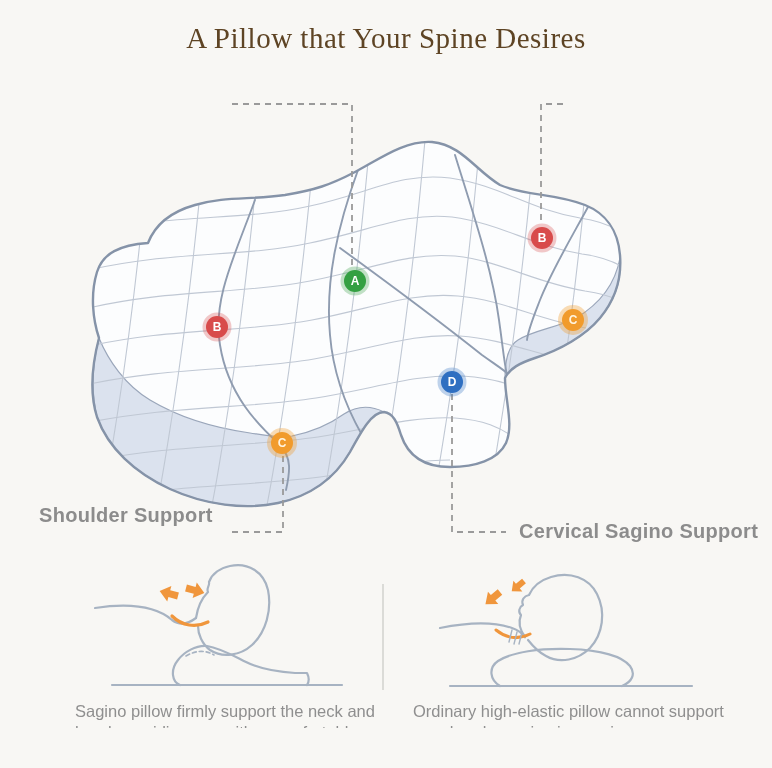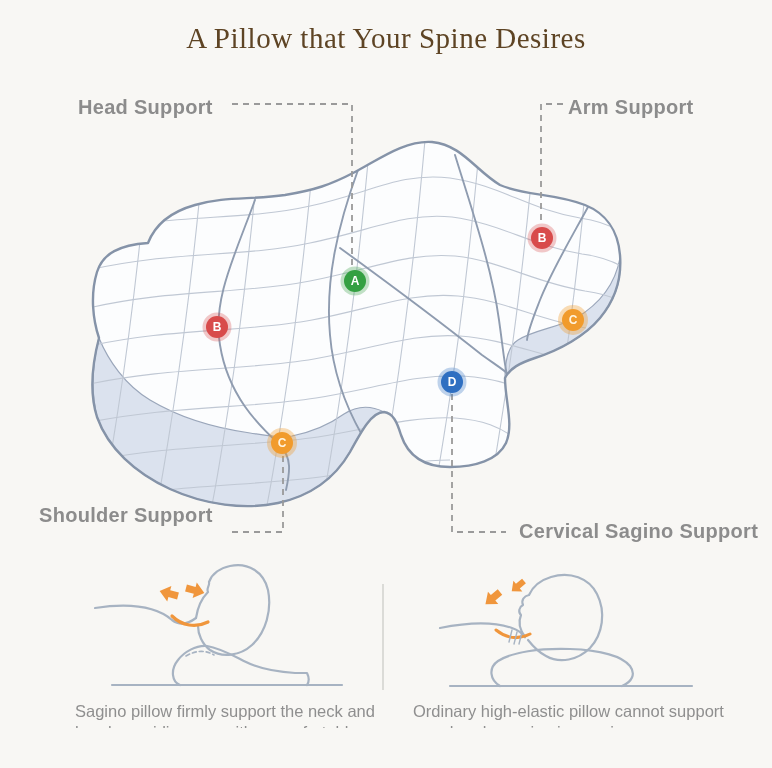--- a/index.html
+++ b/index.html
@@ -166,22 +166,20 @@
       <g stroke="#a7b3c2" stroke-width="1.4">
         <path d="M 512 630 L 509 642"></path>
         <path d="M 517 632 L 514 644"></path>
         <path d="M 522 632 L 519 644"></path>
       </g>
     </g>
   </svg>
 
   <div class="title">A Pillow that Your Spine Desires</div>
 
-  <div class="callout-label lbl-head">Head Support</div>
-  <div class="callout-label lbl-arm">Arm Support</div>
   <div class="callout-label lbl-shoulder">Shoulder Support</div>
   <div class="callout-label lbl-cervical">Cervical Sagino Support</div>
 
   <div class="marker m-green" style="left:344px;top:270px;">A</div>
   <div class="marker m-red" style="left:531px;top:227px;">B</div>
   <div class="marker m-red" style="left:206px;top:316px;">B</div>
   <div class="marker m-orange" style="left:562px;top:309px;">C</div>
   <div class="marker m-orange" style="left:271px;top:432px;">C</div>
   <div class="marker m-blue" style="left:441px;top:371px;">D</div>
 

